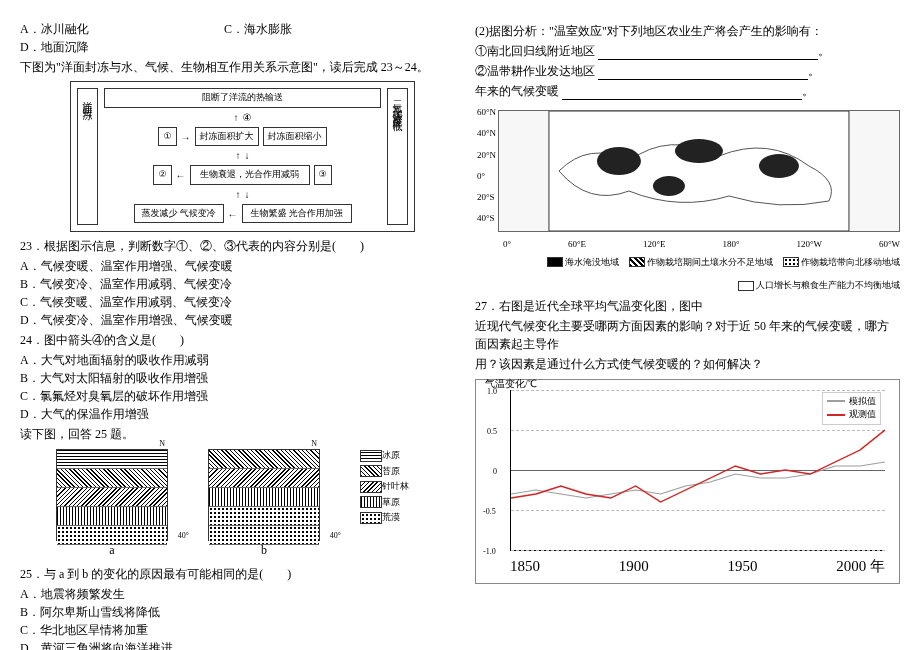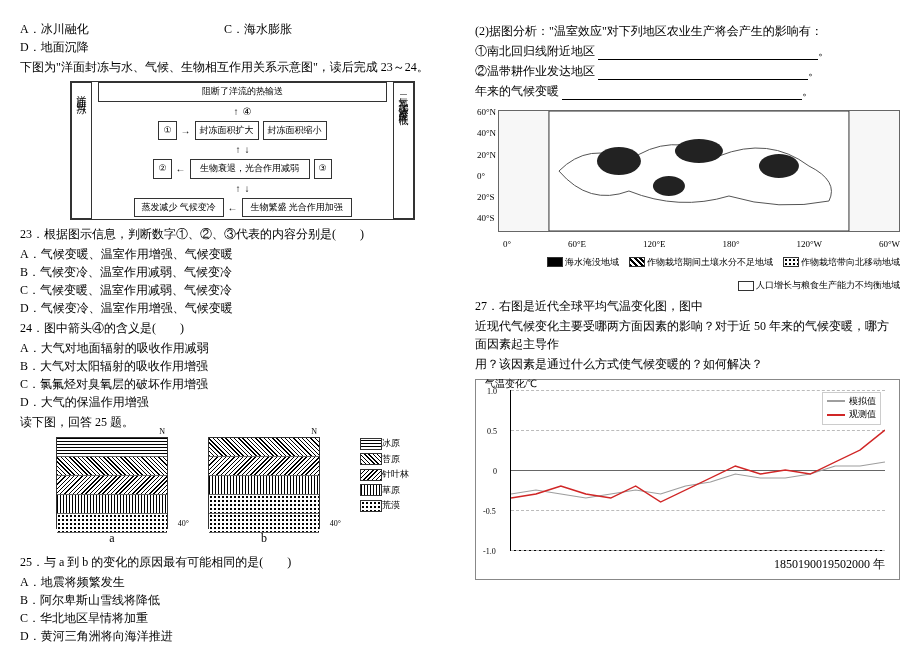--- a/index.html
+++ b/index.html
@@ -21,20 +21,21 @@
   }
   .options {
     display: flex;
     flex-wrap: wrap;
   }
   .opt {
     width: 48%;
   }
   .diagram-box {
     border: 1px solid #333;
+    padding: 6px;
     margin: 5px 30px 5px 50px;
     font-size: 10px;
   }
   .flow-row {
     display: flex;
     align-items: center;
     justify-content: center;
     gap: 4px;
     margin: 2px 0;
   }
@@ -97,21 +98,21 @@
   .chart-legend {
     position: absolute;
     top: 2px; right: 4px;
     font-size: 9px;
     background: #fff;
     border: 1px solid #ccc;
     padding: 2px 4px;
   }
   .chart-legend span.line { display:inline-block; width:18px; height:2px; vertical-align:middle; margin-right:4px;}
   svg.chartsvg { position:absolute; left:0; top:0; width:100%; height:100%; }
-  .xaxis { display:flex; justify-content:flex-end; font-size:12px; margin:0 8px 0 28px;}
+  .xaxis { display:flex; justify-content:space-between; font-size:15px; margin:0 8px 0 28px;}
   .ytitle { position:absolute; left:-26px; top:-14px; font-size:10px;}
   .dual-block {
     display: flex;
     justify-content: center;
     gap: 40px;
     margin: 6px 0;
   }
   .mini {
     width: 110px;
     height: 90px;

